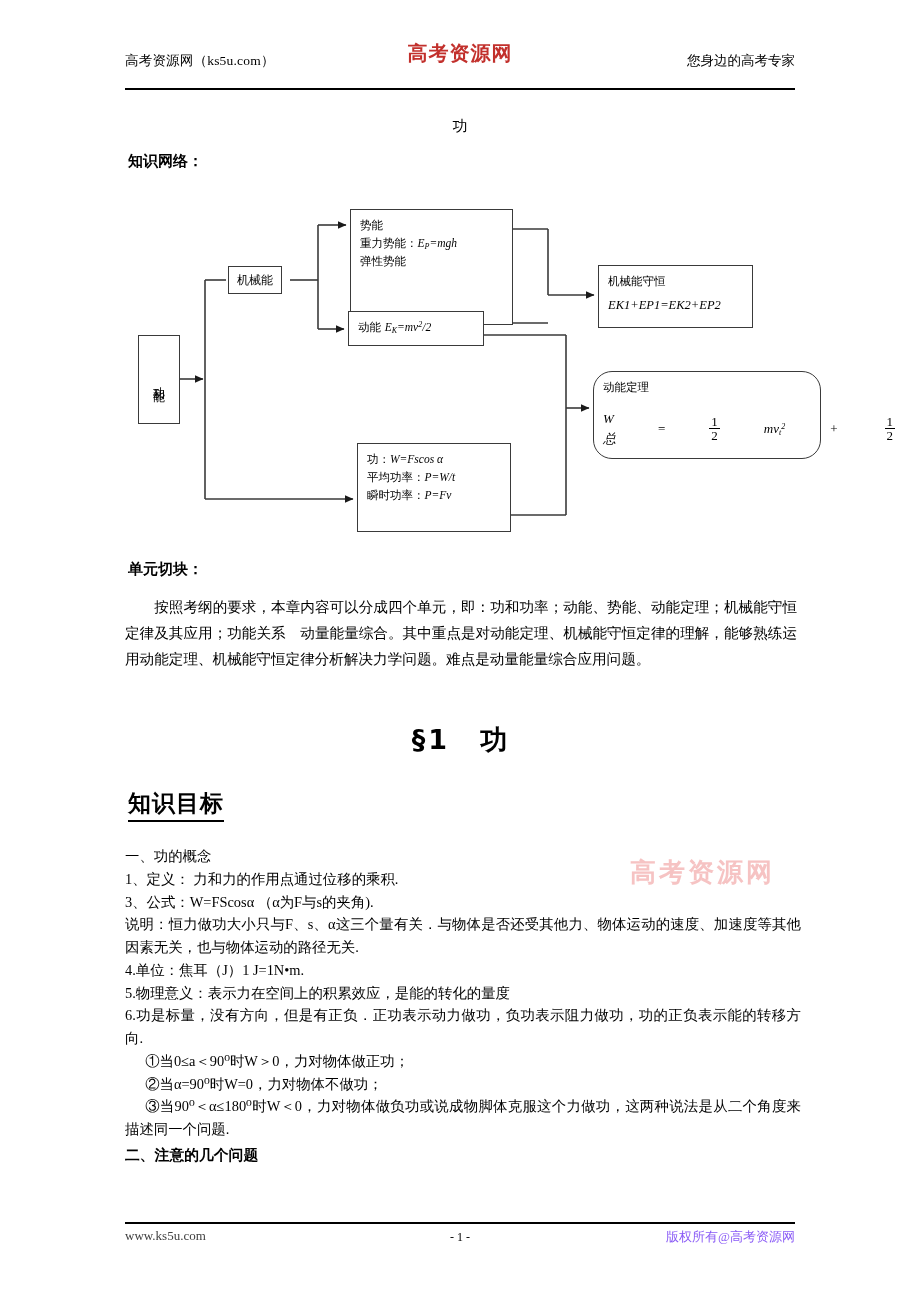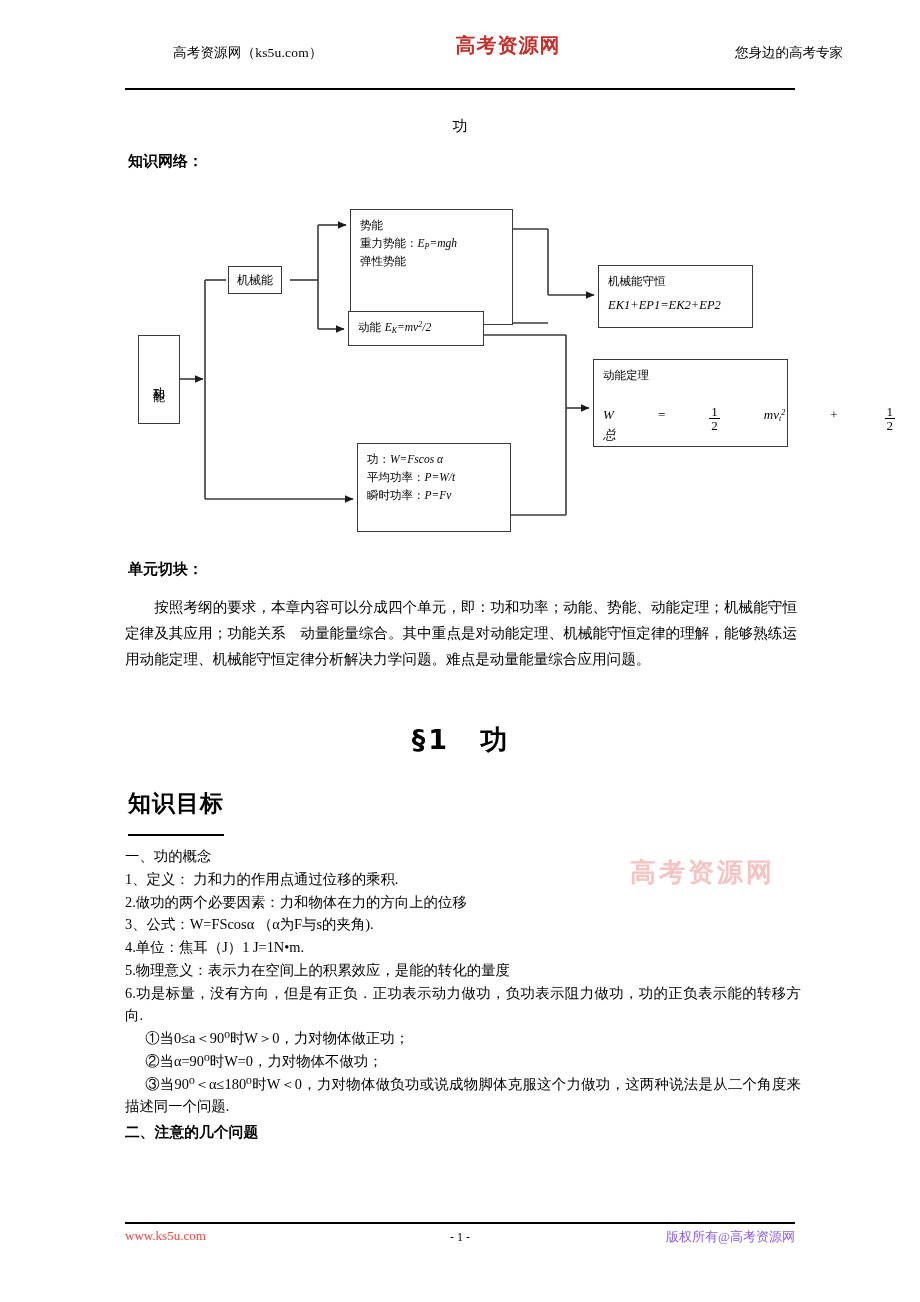--- a/index.html
+++ b/index.html
@@ -16,24 +16,23 @@
     width: 920px;
     height: 1302px;
     overflow: hidden;
     background: #fff;
   }
 
   
   .header {
     position: absolute;
     left: 125px;
-    top: 32px;
+    top: 40px;
     width: 670px;
     height: 42px;
-    margin-left: 48px;
   }
   .hdr-left {
     position: absolute;
     left: 0;
     top: 12px;
     font-size: 13.5px;
     letter-spacing: .2px;
     white-space: nowrap;
   }
   .hdr-center {
@@ -121,34 +120,34 @@
   #box-jixieneng {
     left: 228px; top: 81px; width: 54px; height: 28px;
     display: flex; align-items: center; justify-content: center;
     font-size: 12px;
   }
   #box-shineng  { left: 350px; top: 24px;  width: 163px; height: 116px; }
   #box-dongneng { left: 348px; top: 126px; width: 136px; height: 35px;
                   display:flex; align-items:flex-start; }
   #box-gong     { left: 357px; top: 258px; width: 154px; height: 89px; }
   #box-shouheng { left: 598px; top: 80px;  width: 155px; height: 63px; }
-  #box-dingli   { left: 593px; top: 174px; width: 195px; height: 88px; }
+  #box-dingli   { left: 593px; top: 186px; width: 228px; height: 88px; border-radius: 19px; }
 
   .frac {
     display: inline-block;
     vertical-align: middle;
     text-align: center;
     font-family: "Liberation Serif", serif;
     font-size: 13px;
     line-height: 1.05;
     margin: 0 2px;
   }
   .frac .num { display: block; border-bottom: 1px solid #000; padding: 0 2px; }
   .frac .den { display: block; padding: 0 2px; }
-  .eqrow { display: flex; align-items: flex-start; margin-top: 20px; font-size: 13px;
+  .eqrow { display: flex; align-items: center; margin-top: 12px; font-size: 13px;
            font-family: "Liberation Serif", serif; gap: 42px; }
 
   
   .para {
     position: absolute;
     left: 125px;
     width: 672px;
     font-size: 14.6px;
     line-height: 1.77;
     text-align: justify;
@@ -168,21 +167,21 @@
     letter-spacing: 3px;
   }
   .heading-underline {
     position: absolute;
     left: 128px;
     top: 788px;
     font-size: 23px;
     font-weight: bold;
     font-family: "DejaVu Sans", "Liberation Sans", sans-serif;
     border-bottom: 2px solid #000;
-    padding-bottom: 15px;
+    padding-bottom: 1px;
     letter-spacing: 1px;
   }
 
   #lines-block {
     position: absolute;
     left: 125px;
     top: 833px;
     width: 676px;
     font-size: 14.4px;
     line-height: 1.58;
@@ -222,21 +221,21 @@
     border-top: 2px solid #000;
   }
   .footer {
     position: absolute;
     left: 125px;
     top: 1228px;
     width: 670px;
     height: 22px;
     font-size: 13px;
   }
-  .ft-left  { position: absolute; left: 0;   top: 0; color: #ef4444; font-family: "Liberation Serif", serif; }
+  .ft-left  { position: absolute; left: 0;   top: 0; color: #404040; font-family: "Liberation Serif", serif; }
   .ft-mid   { position: absolute; left: 0;   top: 2px; width: 670px; text-align: center; font-size: 12px; }
   .ft-right { position: absolute; right: 0;  top: 0; color: #8b5cf6; }
 </style>
 </head>
 <body>
 
 <div id="page">
 
   <div class="header">
     <div class="hdr-left">高考资源网（ks5u.com）</div>
@@ -363,22 +362,22 @@
 
   <div class="para" id="unit-para">按照考纲的要求，本章内容可以分成四个单元，即：功和功率；动能、势能、动能定理；机械能守恒定律及其应用；功能关系　动量能量综合。其中重点是对动能定理、机械能守恒定律的理解，能够熟练运用动能定理、机械能守恒定律分析解决力学问题。难点是动量能量综合应用问题。</div>
 
   <div class="big-title">§1　功</div>
 
   <div class="heading-underline">知识目标</div>
 
   <div id="lines-block">
     <div class="ln">一、功的概念</div>
     <div class="ln">1、定义： 力和力的作用点通过位移的乘积.</div>
-    <div class="ln">2.做功的两个必要因素：力和物体在力的方向上的位移</div>
     <div class="ln">3、公式：W=FScosα （α为F与s的夹角).</div>
+    <div class="ln">说明：恒力做功大小只与F、s、α这三个量有关．与物体是否还受其他力、物体运动的速度、加速度等其他因素无关，也与物体运动的路径无关.</div>
     <div class="ln">4.单位：焦耳（J）1 J=1N•m.</div>
     <div class="ln">5.物理意义：表示力在空间上的积累效应，是能的转化的量度</div>
     <div class="ln">6.功是标量，没有方向，但是有正负．正功表示动力做功，负功表示阻力做功，功的正负表示能的转移方向.</div>
     <div class="ln indent">①当0≤a＜90⁰时W＞0，力对物体做正功；</div>
     <div class="ln indent">②当α=90⁰时W=0，力对物体不做功；</div>
     <div class="ln indent">③当90⁰＜α≤180⁰时W＜0，力对物体做负功或说成物脚体克服这个力做功，这两种说法是从二个角度来描述同一个问题.</div>
     <div class="ln bold">二、注意的几个问题</div>
   </div>
 
   <div class="watermark">高考资源网</div>

